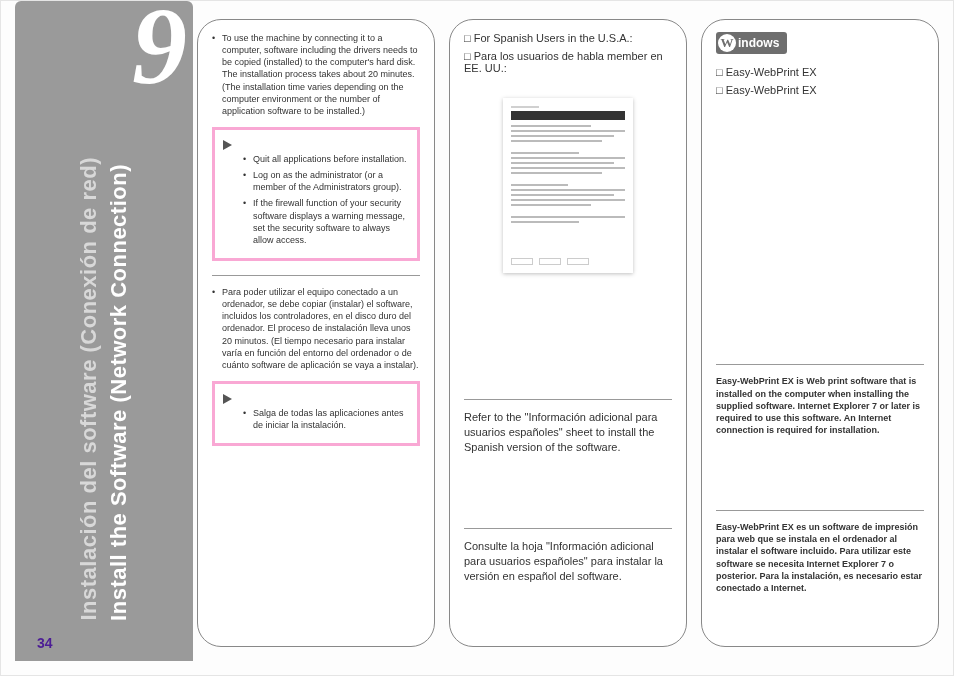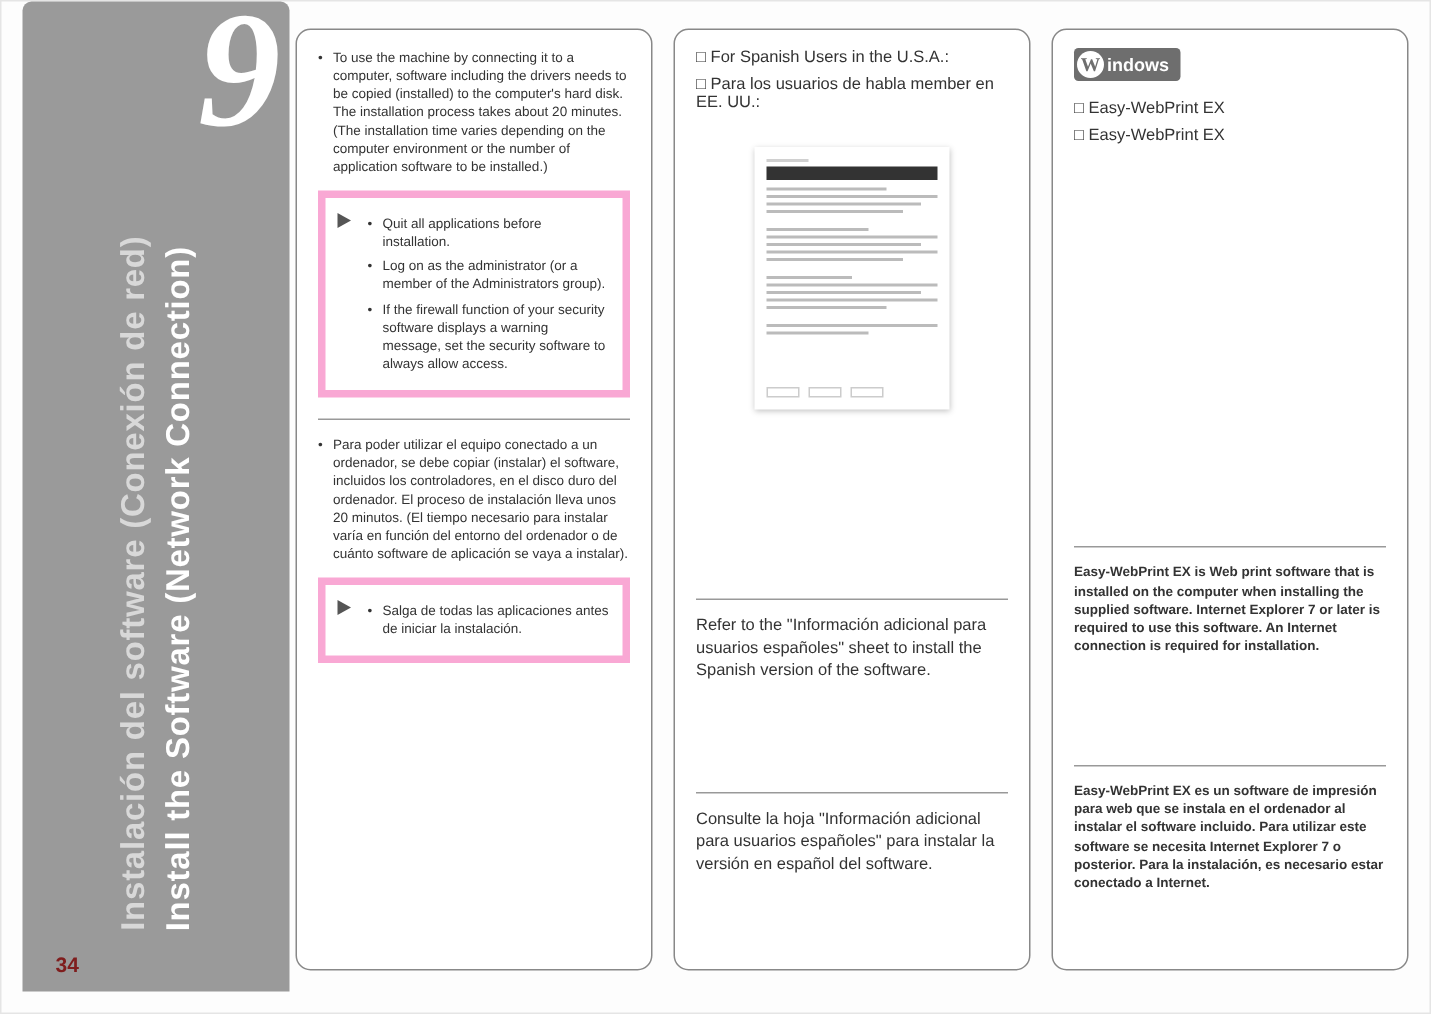--- a/index.html
+++ b/index.html
@@ -58,37 +58,37 @@
     font-size: 22px;
     font-weight: bold;
     letter-spacing: 0.5px;
     white-space: nowrap;
   }
   .vtitle.sub { color: #d8d8d8; font-weight: bold; }
   .page-num {
     position: absolute;
     left: 22px;
     bottom: 10px;
-    color: #7f1d1d;
+    color: #4c1d95;
     font-size: 14px;
     font-weight: bold;
   }
   .columns {
     position: absolute;
     left: 196px;
     top: 18px;
     right: 14px;
     bottom: 28px;
     display: flex;
     gap: 14px;
   }
   .col {
     flex: 1;
     border: 1.5px solid #888;
-    border-radius: 10px;
+    border-radius: 24px;
     padding: 12px 14px;
     display: flex;
     flex-direction: column;
     font-size: 9px;
     color: #333;
     background: #ffffff;
   }
   .bullet-text {
     font-size: 9px;
     line-height: 1.35;
@@ -97,22 +97,22 @@
     position: relative;
   }
   .bullet-text::before {
     content: "•";
     position: absolute;
     left: 0;
     top: 0;
   }
   .tip-box {
     margin-top: 10px;
-    border: 5px solid #f9a8d4;
-    padding: 11px 8px 8px 28px;
+    border: 3px solid #f9a8d4;
+    padding: 23px 8px 8px 28px;
     position: relative;
     font-size: 9px;
     line-height: 1.35;
   }
   .tip-box .arrow {
     position: absolute;
     left: 8px;
     top: 10px;
     width: 0; height: 0;
     border-top: 5px solid transparent;

